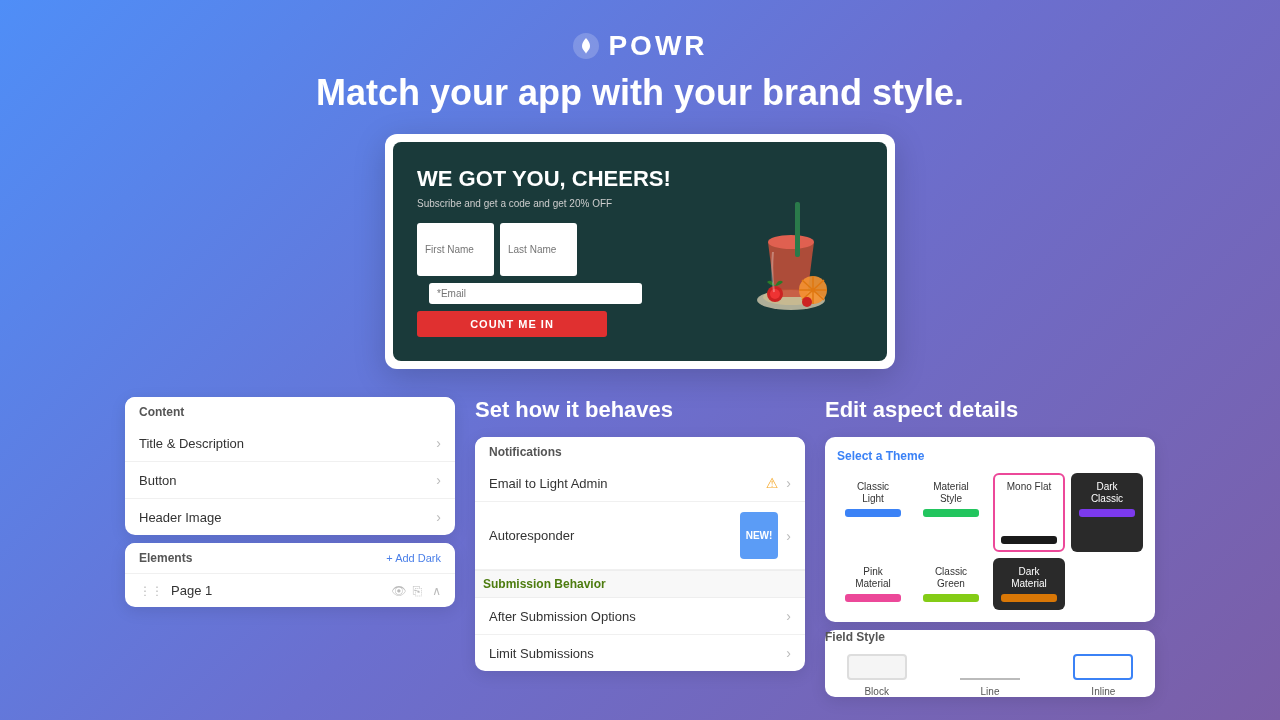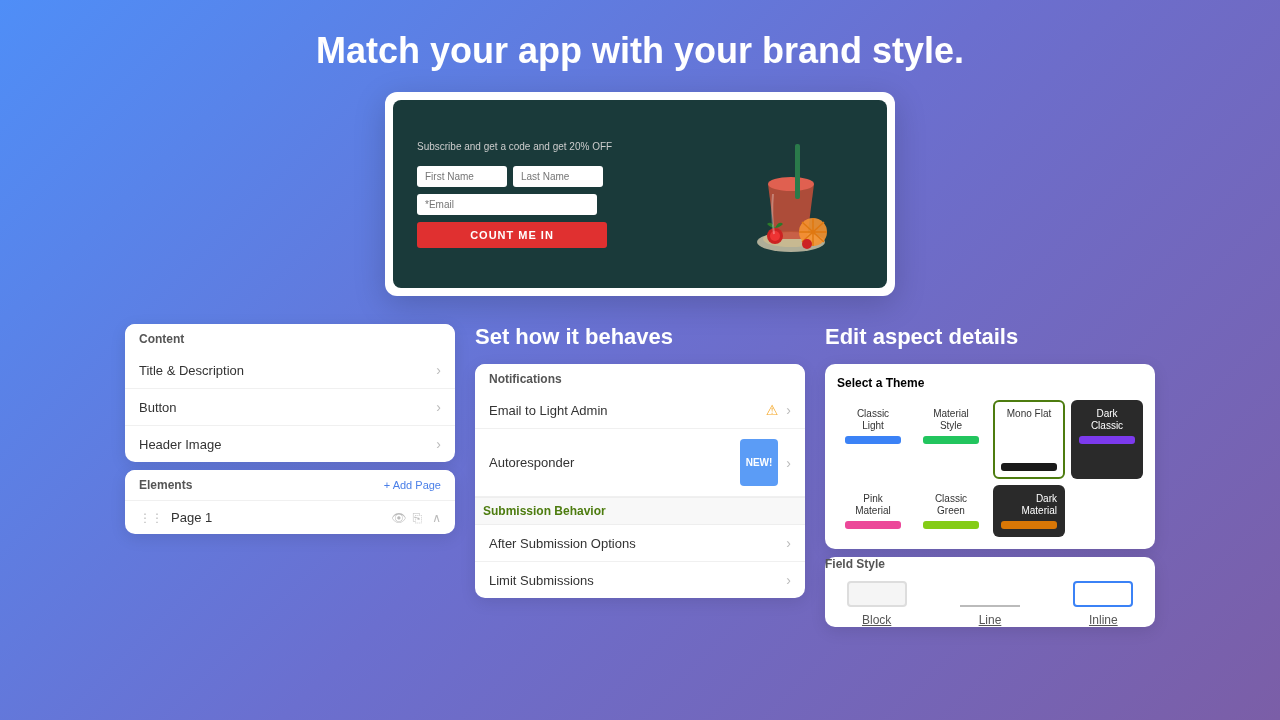--- a/index.html
+++ b/index.html
@@ -84,37 +84,38 @@
     }
     .preview-fields {
       display: flex;
       gap: 6px;
       margin-bottom: 7px;
     }
     .preview-input {
       background: white;
       border: none;
       border-radius: 3px;
-      padding: 5px 8px;
+      padding: 21px 8px;
       font-size: 10px;
       color: #888;
-      width: 90px;
+      width: 77px;
       outline: none;
     }
     .preview-email {
       background: white;
       border: none;
       border-radius: 3px;
       padding: 5px 8px;
       font-size: 10px;
       color: #888;
-      width: 180px;
+      width: 213px;
       margin-bottom: 7px;
       outline: none;
       display: block;
+      margin-left: 12px;
     }
     .preview-btn {
       background: #e03030;
       color: white;
       border: none;
       border-radius: 3px;
       padding: 7px 0;
       width: 190px;
       font-size: 11px;
       font-weight: 700;
@@ -298,40 +299,40 @@
     .theme-panel {
       background: white;
       border-radius: 10px;
       padding: 12px;
       box-shadow: 0 4px 16px rgba(0,0,0,0.1);
       margin-bottom: 8px;
     }
     .theme-title {
       font-size: 12px;
       font-weight: 600;
-      color: #000000;
+      color: #3b82f6;
       margin-bottom: 10px;
     }
     .theme-grid {
       display: grid;
       grid-template-columns: repeat(4, 1fr);
       gap: 6px;
     }
     .theme-item {
       border: 2px solid transparent;
       border-radius: 6px;
       padding: 6px;
       cursor: pointer;
       display: flex;
       flex-direction: column;
       align-items: center;
       gap: 4px;
     }
     .theme-item.selected {
-      border: 2px solid #4d7c0f;
+      border: 2px solid #ec4899;
       gap: 43px;
     }
     .theme-item-name {
       font-size: 10px;
       color: #333;
       text-align: center;
       line-height: 1.2;
     }
     .theme-color-bar {
       width: 100%;
@@ -392,36 +393,44 @@
       border-left: none;
       border-right: none;
       border-radius: 0;
     }
     .field-inline {
       border: 2px solid #3b82f6;
       background: white;
       border-radius: 4px;
     }
     .field-style-label {
-      font-size: 12px;
+      font-size: 10px;
       color: #555;
-      text-decoration: underline;
     }
   </style>
 </head>
 <body>
 
 <div class="header">
+  <div class="logo-row">
+    <svg class="logo-icon" viewBox="0 0 28 28" fill="none">
+      <circle cx="14" cy="14" r="13" fill="white" fill-opacity="0.2"></circle>
+      <path d="M14 6 C14 6 10 10 10 14 C10 18 14 20 14 22 C14 20 18 18 18 14 C18 10 14 6 14 6Z" fill="white"></path>
+      <circle cx="14" cy="14" r="3" fill="white"></circle>
+    </svg>
+    <span class="logo-text">POWR</span>
+  </div>
   <div class="tagline">Match your app with your brand style.</div>
 </div>
 
 <div class="preview-wrapper">
   <div class="preview-card">
     <div class="preview-inner">
       <div class="preview-left">
+        <div class="preview-title">WE GOT YOU, CHEERS!</div>
         <div class="preview-subtitle">Subscribe and get a code and get 20% OFF</div>
         <div class="preview-fields">
           <input class="preview-input" readonly="" placeholder="First Name" style="">
           <input class="preview-input" readonly="" placeholder="Last Name" style="">
         </div>
         <input class="preview-email" readonly="" placeholder="*Email" style="">
         <button class="preview-btn">COUNT ME IN</button>
       </div>
       <div class="preview-image">
         <svg viewBox="0 0 150 140" class="cocktail-svg">
@@ -468,21 +477,21 @@
         <span class="panel-row-arrow">›</span>
       </div>
       <div class="panel-row">
         <span class="panel-row-text">Header Image</span>
         <span class="panel-row-arrow">›</span>
       </div>
     </div>
     <div class="elements-panel">
       <div class="elements-header">
         <span class="elements-label">Elements</span>
-        <span class="add-page-btn">+ Add Page</span>
+        <span class="add-page-btn">+ Add Dark</span>
       </div>
       <div class="page-row">
         <div class="page-row-left">
           <span class="drag-handle">⋮⋮</span>
           <span class="page-name">Page 1</span>
         </div>
         <div class="page-row-right">
           <div class="page-icons">
             <span>👁</span>
             <span>⎘</span>
@@ -554,21 +563,21 @@
           <span class="theme-item-name">Pink Material</span>
           <div class="theme-color-bar pink-material-bar"></div>
         </div>
 
         <div class="theme-item">
           <span class="theme-item-name">Classic Green</span>
           <div class="theme-color-bar classic-green-bar"></div>
         </div>
 
         <div class="theme-item" style="background:#2a2a2a; border-radius:6px;">
-          <span class="theme-item-name" style="color:white;text-align:right;">Dark Material</span>
+          <span class="theme-item-name" style="color:white;">Dark Material</span>
           <div class="theme-color-bar dark-material-bar"></div>
         </div>
       </div>
     </div>
     <div class="field-style-panel">
       <div class="field-style-title">Field Style</div>
       <div class="field-style-options">
         <div class="field-style-option">
           <div class="field-style-preview field-block"></div>
           <span class="field-style-label">Block</span>

